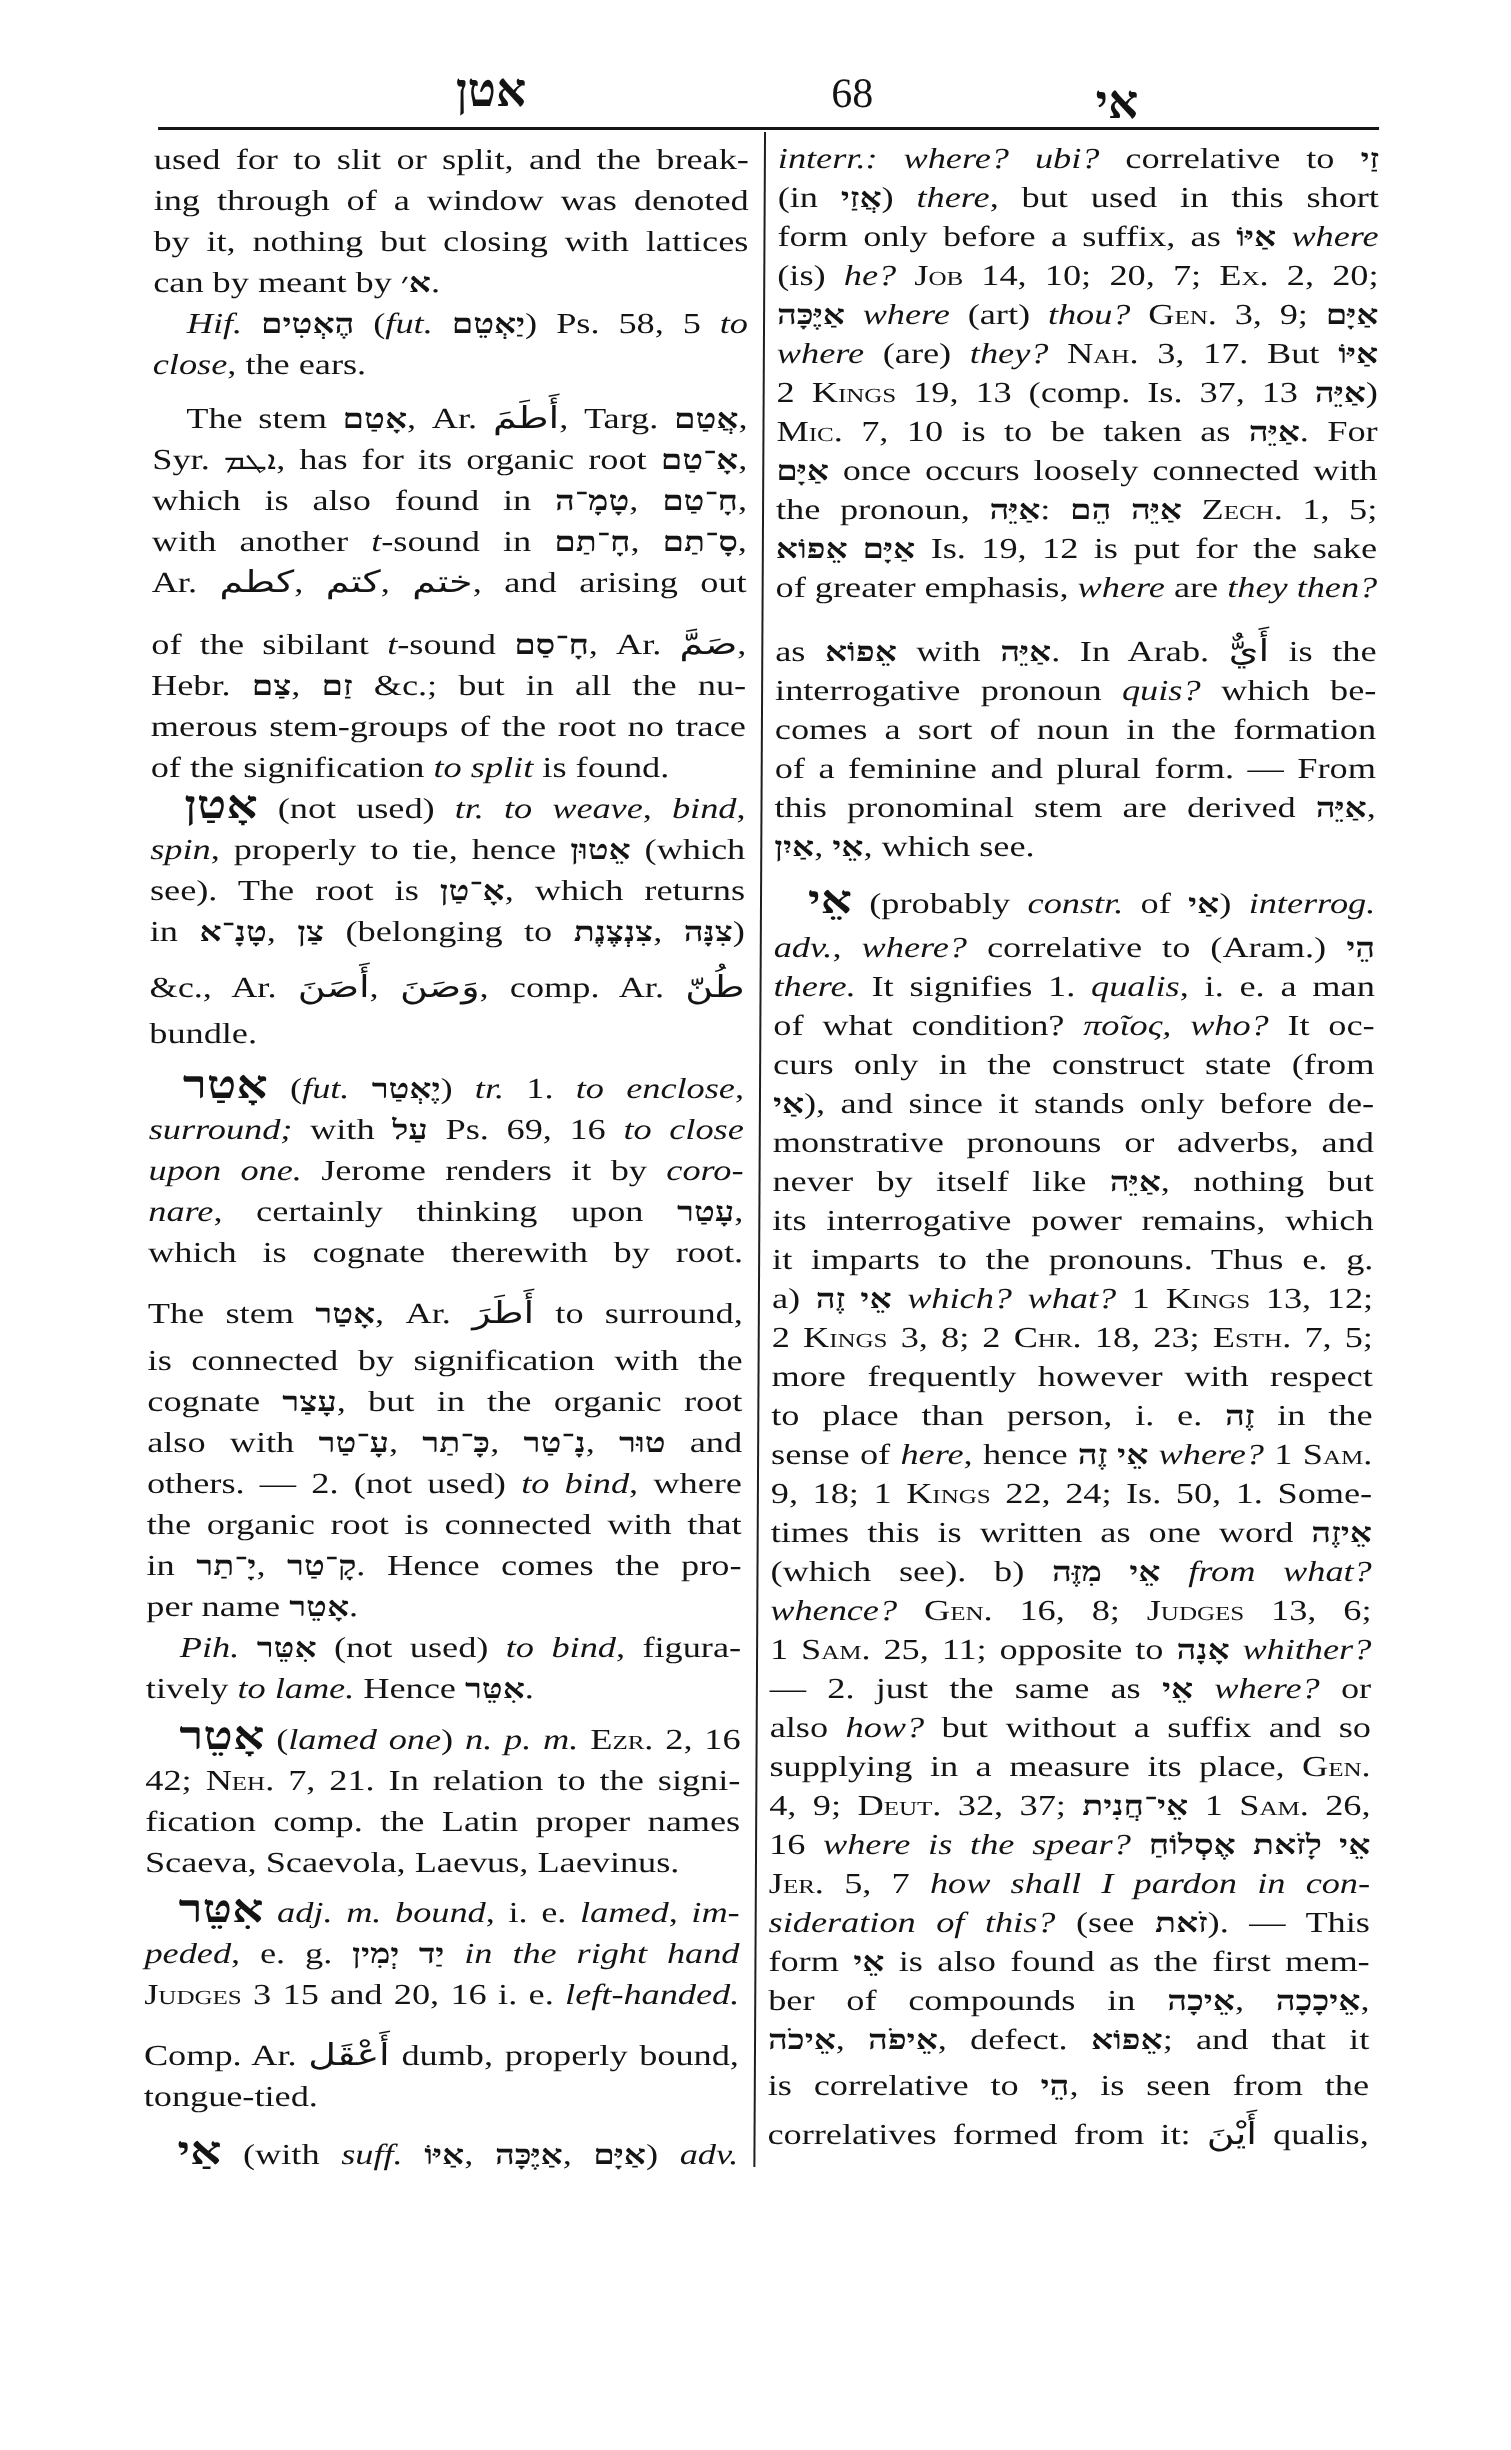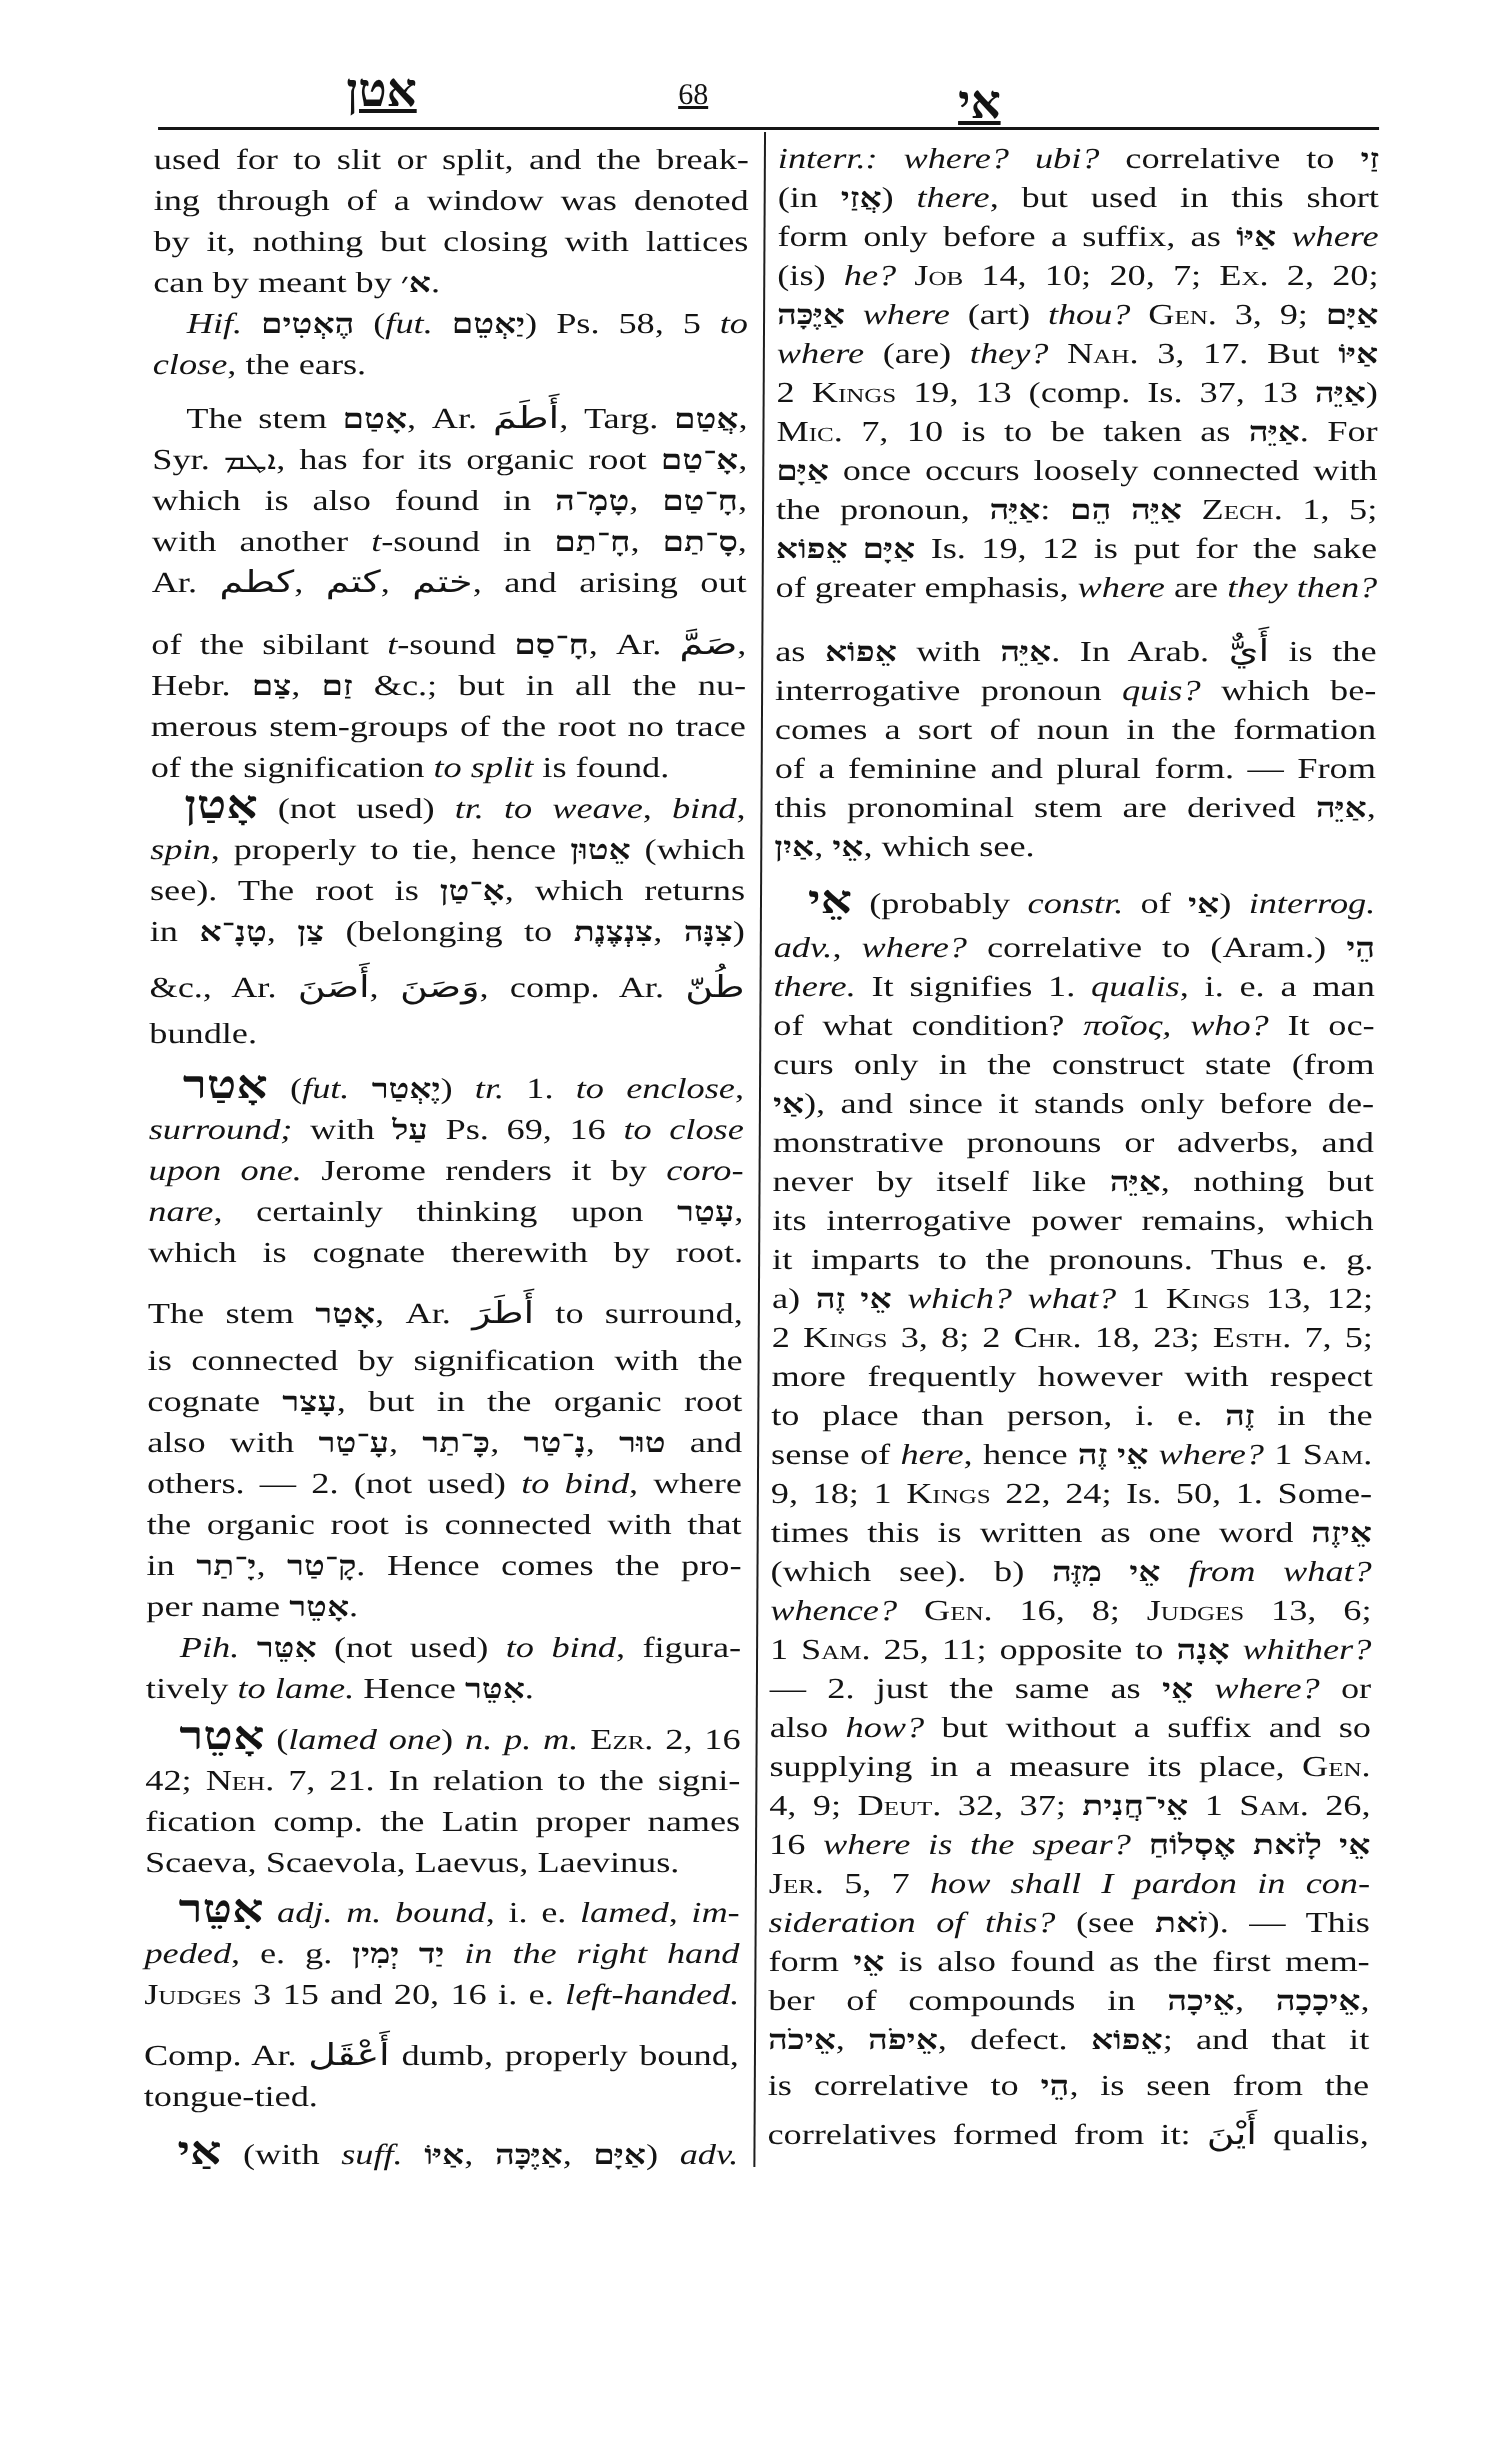--- a/index.html
+++ b/index.html
@@ -6,29 +6,29 @@
   body { width: 1512px; height: 2450px; overflow: hidden; }
   .page {
     position: relative; width: 1512px; height: 2450px; background: #ffffff;
     color: #141414; font-family: "Liberation Serif", "DejaVu Serif", serif;
     overflow: hidden;
   }
   .skew {
     position: absolute; left: 0; top: 0; width: 1512px; height: 2450px;
     transform: skewX(-0.3deg); transform-origin: 0 139px;
   }
-  .hdr { position: absolute; width: 180px; text-align: left; white-space: nowrap; text-decoration: underline; }
+  .hdr { position: absolute; width: 180px; text-align: right; white-space: nowrap; }
   .hdr-left, .hdr-right {
     top: 67px; font-size: 47px; line-height: 47px; font-weight: bold;
     direction: rtl; unicode-bidi: isolate;
     font-family: "Liberation Serif", "DejaVu Sans", serif;
   }
   .hdr-left { left: 346px; }
   .hdr-right { left: 958px; margin-top: 12px; }
-  .hdr-num { left: 678px; top: 73px; font-size: 30px; line-height: 41px; }
+  .hdr-num { left: 693px; top: 73px; font-size: 42px; line-height: 41px; }
   .rule { position: absolute; left: 158px; top: 127px; width: 1221px; height: 2.7px; background: #161616; }
   .divider { position: absolute; left: 764px; top: 132px; width: 1.8px; height: 2035px; background: #1e1e1e; }
 
   .col {
     position: absolute; top: 139px; font-size: 29px;
     transform: scaleX(1.25); transform-origin: 0 0;
   }
   .col-left { left: 154px; width: 476px; }
   .col-right { left: 778px; width: 481px; }
   .ln {

